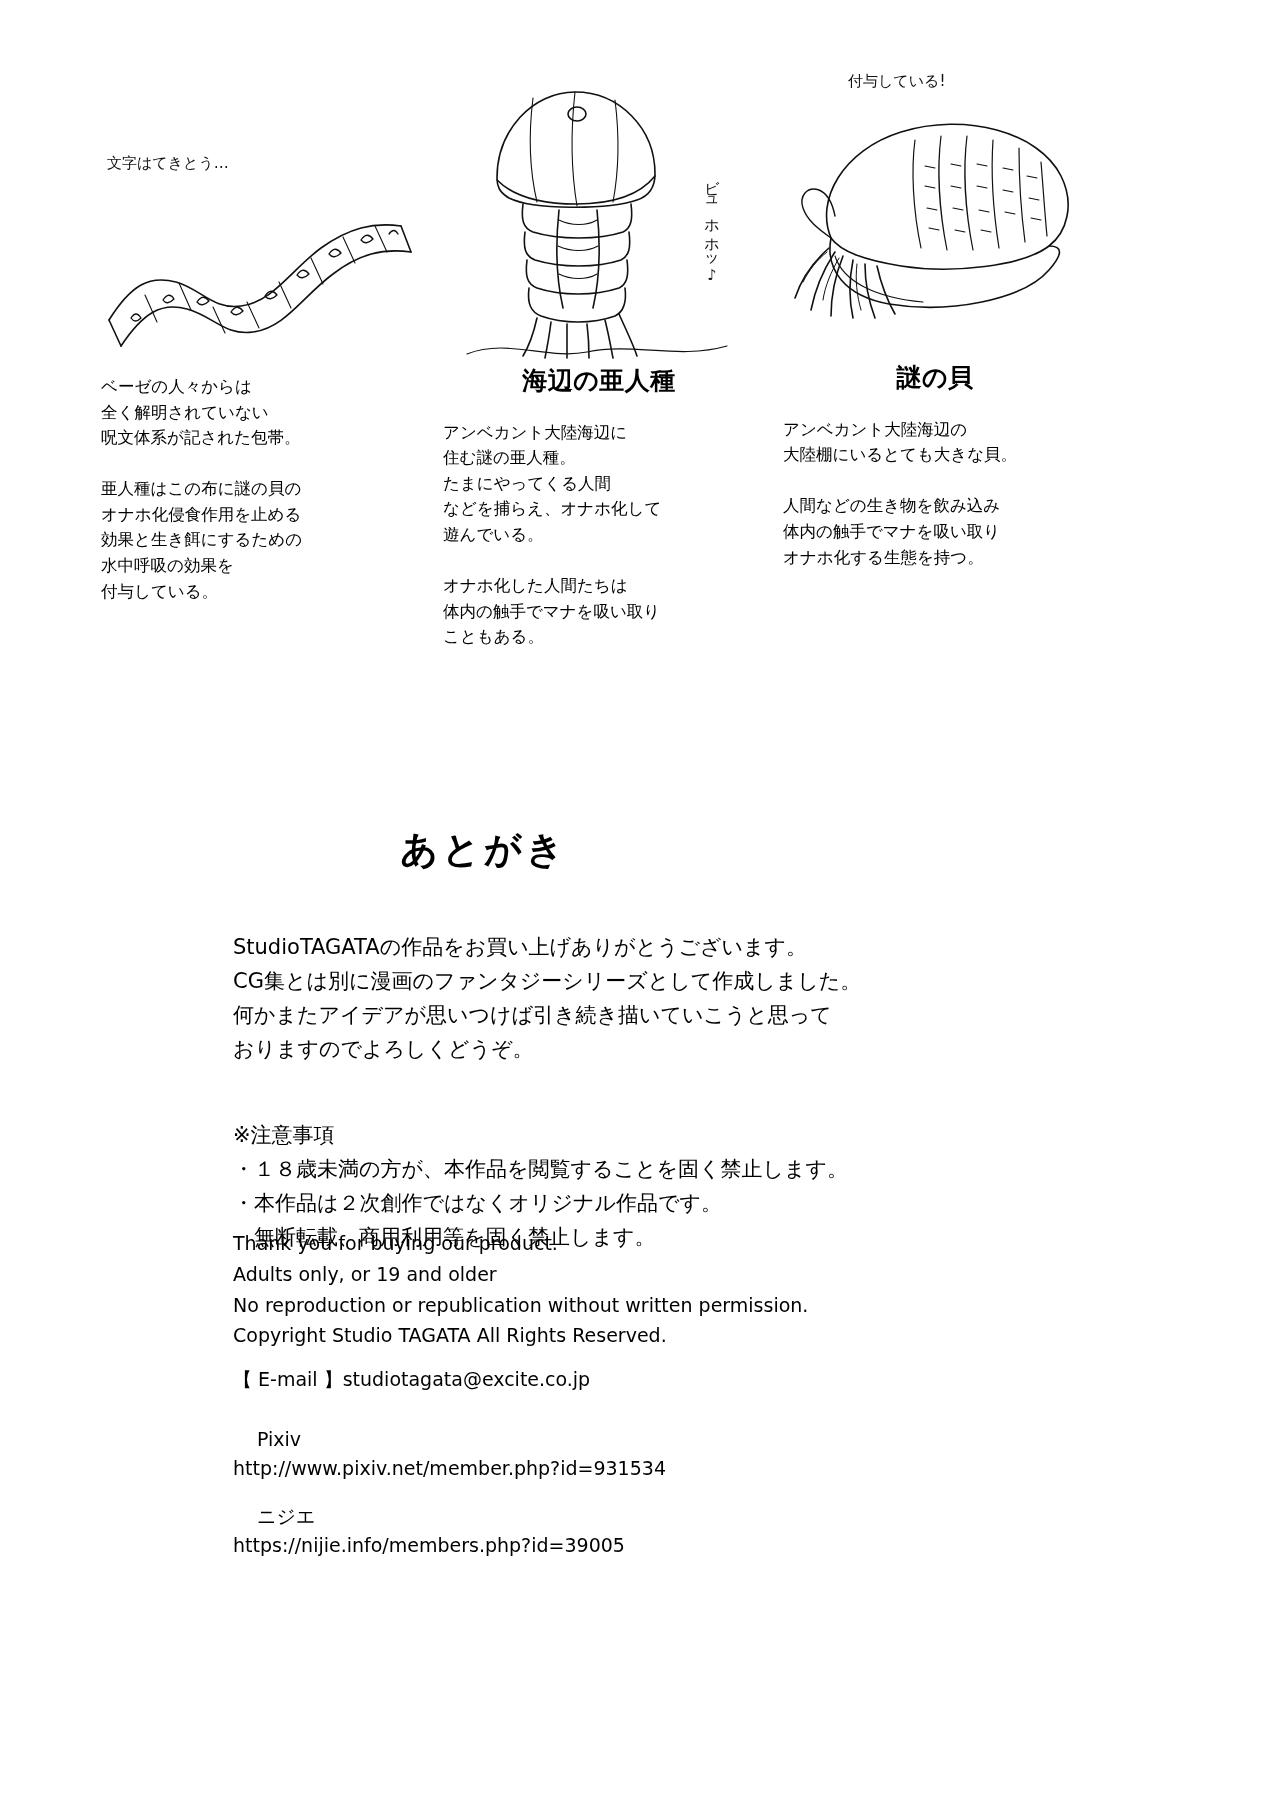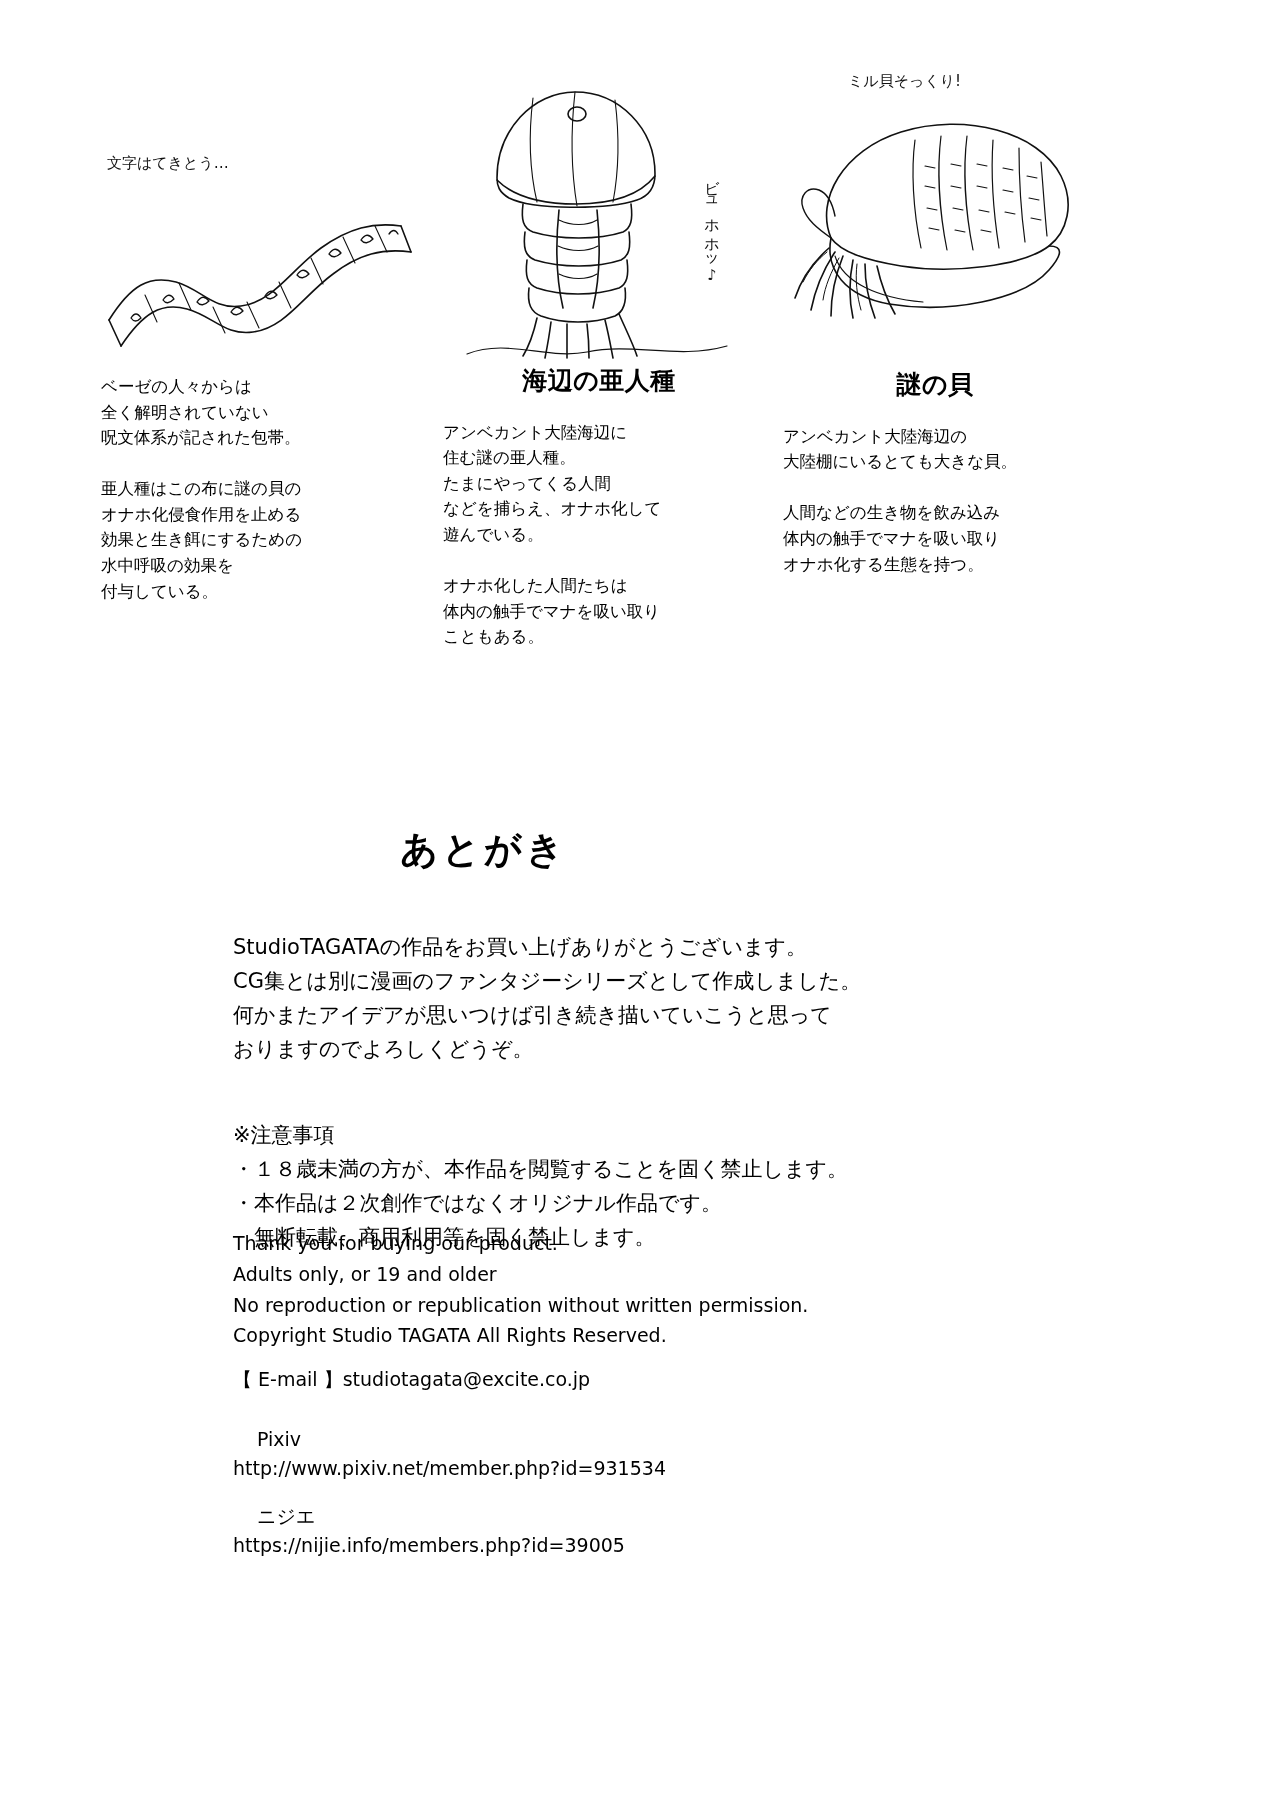--- a/index.html
+++ b/index.html
@@ -61,21 +61,21 @@
   .creature-body {
     font-family: "DejaVu Sans", sans-serif;
     font-size: 16.5px;
     line-height: 1.55;
     margin-top: 16px;
     white-space: pre-line;
   }
   .col1 .creature-body { margin-top: 14px; }
   .col2 .creature-body { margin-top: 22px; padding-left: 6px; }
   .col3 .creature-body { margin-top: 22px; padding-left: 10px; }
-  .col3 .creature-title { margin-top: 8px; }
+  .col3 .creature-title { margin-top: 1px; }
 
   
   .afterword-title {
     position: absolute;
     top: 825px;
     left: 0;
     width: 1012px;
     text-align: center;
     font-family: "DejaVu Sans", sans-serif;
     font-weight: bold;
@@ -275,21 +275,21 @@
           <path d="M70 186 C62 206 58 226 58 246"></path>
           <path d="M80 190 C76 210 76 230 80 248"></path>
           <path d="M92 194 C92 214 96 232 102 248"></path>
           <path d="M104 196 C108 214 114 230 122 244"></path>
           <g stroke-width="1.0">
             <path d="M54 182 C44 190 36 200 30 212"></path>
             <path d="M66 188 C58 202 52 216 50 230"></path>
             <path d="M84 194 C82 210 84 226 88 240"></path>
           </g>
         </svg>
-        <div class="handnote" style="top:2px; left:75px;">ミル貝そっくり!</div>
+        <div class="handnote" style="top:2px; left:75px;">付与している!</div>
       </div>
       <div class="creature-title">謎の貝</div>
       <div class="creature-body">アンベカント大陸海辺の
 大陸棚にいるとても大きな貝。
 
 人間などの生き物を飲み込み
 体内の触手でマナを吸い取り
 オナホ化する生態を持つ。</div>
     </div>
 

